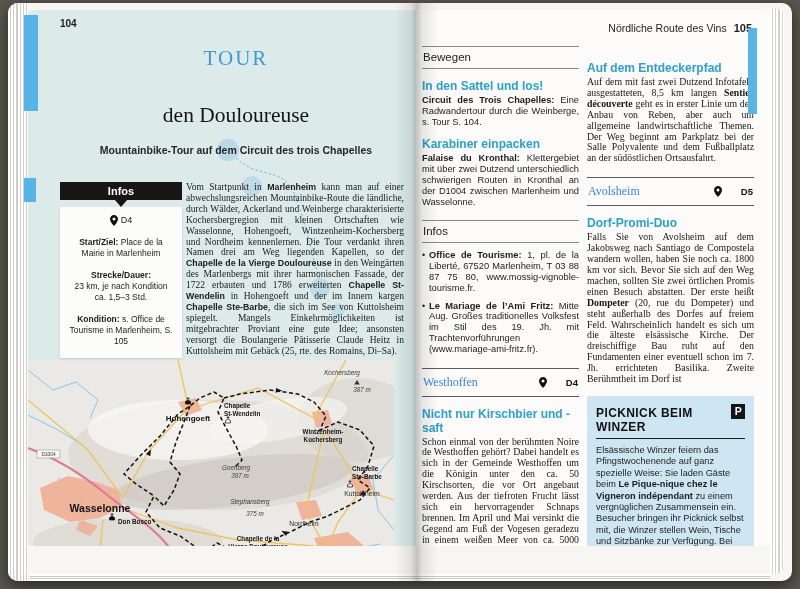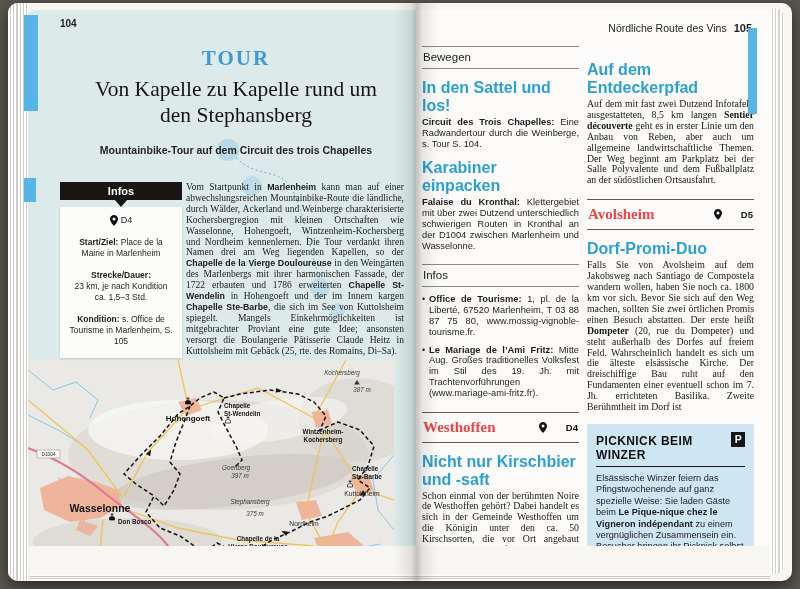--- a/index.html
+++ b/index.html
@@ -20,21 +20,21 @@
         background:linear-gradient(to right,rgba(0,0,0,0),rgba(0,0,0,.09) 38%,rgba(0,0,0,.22) 52%,rgba(0,0,0,.09) 64%,rgba(0,0,0,0));}
   .tab{position:absolute;background:#57b4e6;z-index:4;}
   .tab-l1{left:24px;top:15px;width:14px;height:96px;}
   .tab-l2{left:24px;top:178px;width:12px;height:24px;}
   .tab-r1{left:748px;top:28px;width:9px;height:86px;}
 
   
   .pnum{position:absolute;font-weight:bold;font-size:10px;color:#1d1d1d;}
   .pnum-left{left:32px;top:8px;}
   .tour-head{position:absolute;left:36px;right:8px;top:36px;text-align:center;z-index:2;}
-  .kicker{font-family:"Liberation Serif",serif;font-weight:bold;font-size:21px;letter-spacing:2px;color:#3d9ad2;}
+  .kicker{font-family:"Liberation Serif",serif;font-weight:normal;font-size:21px;letter-spacing:2px;color:#3d9ad2;}
   .book-title{font-family:"Liberation Serif",serif;font-size:21.5px;line-height:26px;color:#151515;margin-top:5px;}
   .subtitle{font-weight:bold;font-size:10.5px;color:#262626;margin-top:16px;}
   .deco{position:absolute;left:0;top:0;width:388px;height:352px;z-index:1;}
   .infos-box{position:absolute;left:32px;top:172px;width:122px;z-index:3;}
   .infos-banner{background:#181614;color:#fff;font-weight:bold;font-size:11px;text-align:center;
         height:25px;padding-top:3px;box-sizing:border-box;
         clip-path:polygon(0 0,100% 0,100% 72%,55% 72%,50% 100%,45% 72%,0 72%);}
   .infos-body{background:#fcfcfa;padding:8px 8px 11px;text-align:center;font-size:8.5px;line-height:11px;color:#1c1c1c;
         box-shadow:0 1px 2px rgba(0,0,0,.15);}
   .grid-row{display:flex;align-items:center;justify-content:center;gap:3px;font-size:9px;margin-bottom:2px;}
@@ -55,30 +55,30 @@
   .mid{text-anchor:middle;}
 
   
   .rp-header{position:absolute;top:12px;right:18px;font-size:10.5px;color:#1e1e1e;z-index:2;}
   .rp-header b{font-size:11px;margin-left:7px;}
   .col{position:absolute;top:36px;z-index:2;}
   .col1{left:6px;width:157px;}
   .col2{left:171px;width:167px;}
   .rule-head{font-size:11.5px;color:#222;border-top:1px solid #8a8a86;border-bottom:1px solid #8a8a86;
         padding:4px 1px 5px;}
-  .blue-head{font-weight:bold;font-size:16px;color:#2ba0d4;margin:10px 0 2px;}
+  .blue-head{font-weight:bold;font-size:12px;color:#2ba0d4;margin:10px 0 2px;}
   .entry{font-size:9.3px;line-height:10.8px;text-align:justify;color:#1d1d1d;}
   .entry .seg-b{font-weight:bold;}
   .bullet-item{margin-top:7px;position:relative;padding-left:7px;}
   .bullet-item .dot{position:absolute;left:0;top:0;font-size:9px;}
   .para{font-family:"Liberation Serif",serif;font-size:9.8px;line-height:10.9px;text-align:justify;color:#171717;}
   .para .seg-b{font-weight:bold;}
   .sec-head{display:flex;justify-content:space-between;align-items:center;border-top:1px solid #5c5c5c;
         border-bottom:1px solid #5c5c5c;padding:6px 1px;margin-top:13px;}
-  .sec-title{font-family:"Liberation Serif",serif;font-weight:bold;font-size:15px;color:#ef4444;}
+  .sec-title{font-family:"Liberation Serif",serif;font-weight:normal;font-size:12px;color:#3b82f6;}
   .grid-ref{display:flex;align-items:center;gap:19px;font-weight:bold;font-size:9.5px;color:#111;}
   .pick-box{background:#cde6f2;margin-top:11px;padding:8px 9px 10px;}
   .pick-head{display:flex;justify-content:space-between;align-items:flex-start;border-bottom:1.5px solid #1a1a1a;
         padding-bottom:4px;margin-bottom:6px;}
   .pick-title{font-weight:bold;font-size:12px;letter-spacing:.4px;color:#111;padding-top:2px;}
   .p-badge{width:15px;height:15px;background:#151515;color:#fff;font-weight:bold;font-size:10.5px;
         display:flex;align-items:center;justify-content:center;}
   .pick-body{font-size:9.2px;line-height:11.4px;color:#1d1d1d;}
   .pick-body .seg-b{font-weight:bold;}
   .pin{flex:0 0 auto;}
@@ -96,22 +96,22 @@
     <circle cx="200" cy="140" r="11" fill="#9fcce6" opacity="0.55"></circle>
     <circle cx="224" cy="176" r="10" fill="#9fcce6" opacity="0.5"></circle>
     <circle cx="292" cy="278" r="10" fill="#9fcce6" opacity="0.5"></circle>
     <circle cx="310" cy="300" r="7" fill="#9fcce6" opacity="0.45"></circle>
     <path d="M208,148 C230,168 248,158 262,176 C274,192 284,250 292,270" fill="none" stroke="#5ba2cf" stroke-width="1" stroke-dasharray="2 2.6" opacity="0.85"></path>
   </svg>
 
   <div class="tour-head">
     <div class="kicker">TOUR</div>
     <div class="book-title">
-      <span>Von Kapelle zu Kapelle rund um</span><br>
-      <span>den Stephansberg</span>
+      <br>
+      <span>den Douloureuse</span>
     </div>
     <div class="subtitle">Mountainbike-Tour auf dem Circuit des trois Chapelles</div>
   </div>
 
   <div class="infos-box">
     <div class="infos-banner">Infos</div>
     <div class="infos-body">
       <div class="grid-row">
         <svg class="pin" width="8" height="11" viewBox="0 0 8 11">
             <path fill="#111" d="M4 0C1.8 0 0 1.8 0 4c0 3 4 7 4 7s4-4 4-7C8 1.8 6.2 0 4 0zm0 5.5A1.5 1.5 0 1 1 4 2.5a1.5 1.5 0 0 1 0 3z"></path>

